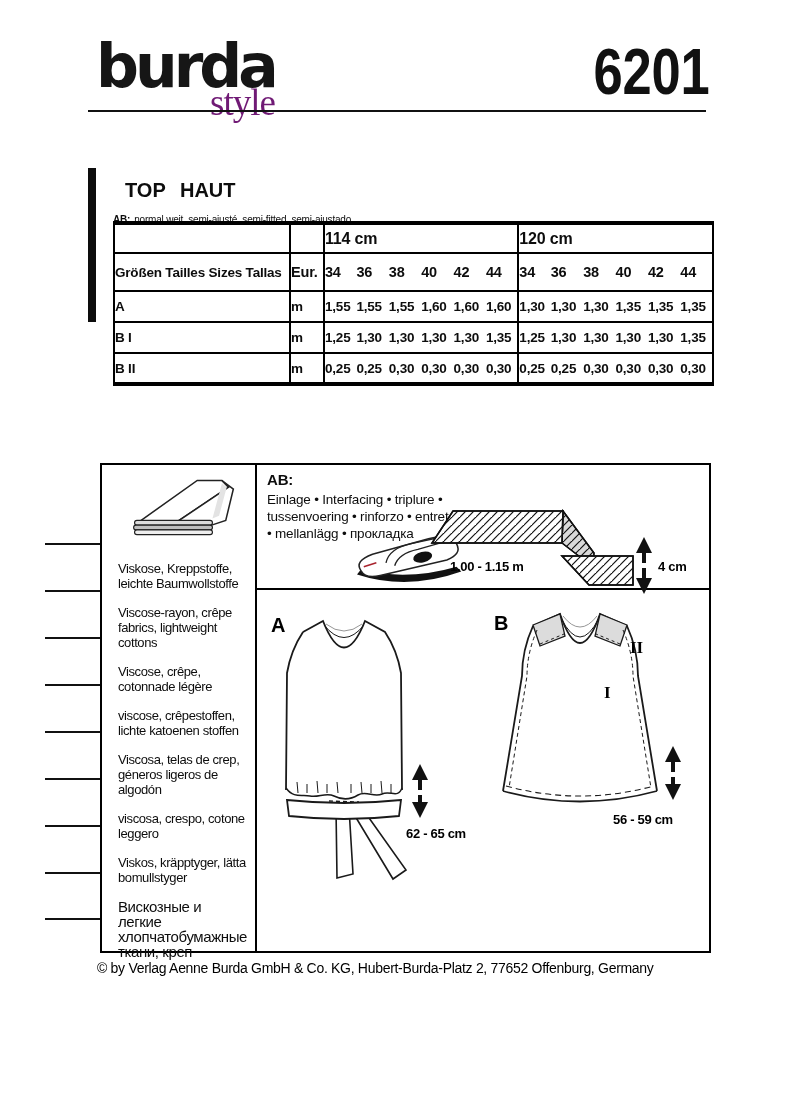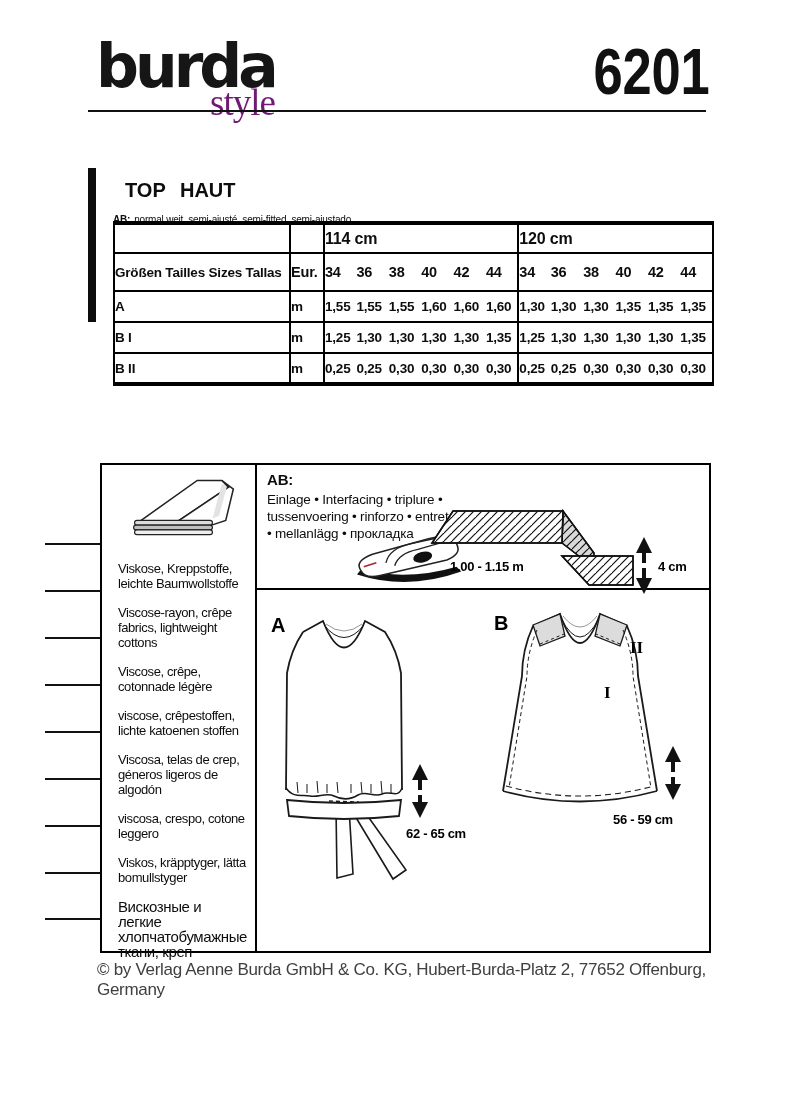--- a/index.html
+++ b/index.html
@@ -46,22 +46,22 @@
   .interfacing-text{margin:3px 0 0 0;width:205px;font-size:13.5px;line-height:17px;}
   .iron-wrap{position:absolute;left:93px;top:66px;width:128px;height:56px;}
   .strip-wrap{position:absolute;left:163px;top:0;width:285px;height:112px;margin-top:36px;}
   .views-cell{position:relative;}
   .view-svg{position:absolute;top:8px;}
   svg text{font-family:"Liberation Sans",sans-serif;}
   text.view-label{font-size:20px;font-weight:bold;}
   text.measure{font-size:13px;font-weight:bold;letter-spacing:-0.3px;}
   text.roman{font-family:"Liberation Serif",serif;font-size:17px;font-weight:bold;}
   
-  .copyright{position:absolute;left:97px;top:960px;width:618px;font-size:17px;
-        letter-spacing:-0.3px;color:#404040;}
+  .copyright{position:absolute;left:97px;top:960px;width:618px;font-size:14px;
+        letter-spacing:-0.3px;color:#000000;}
 </style>
 </head>
 <body>
 
 <div class="page">
 
   <div class="logo-burda">burda</div>
   <div class="logo-style">style</div>
   <div class="header-rule"></div>
   <div class="pattern-number">6201</div>

